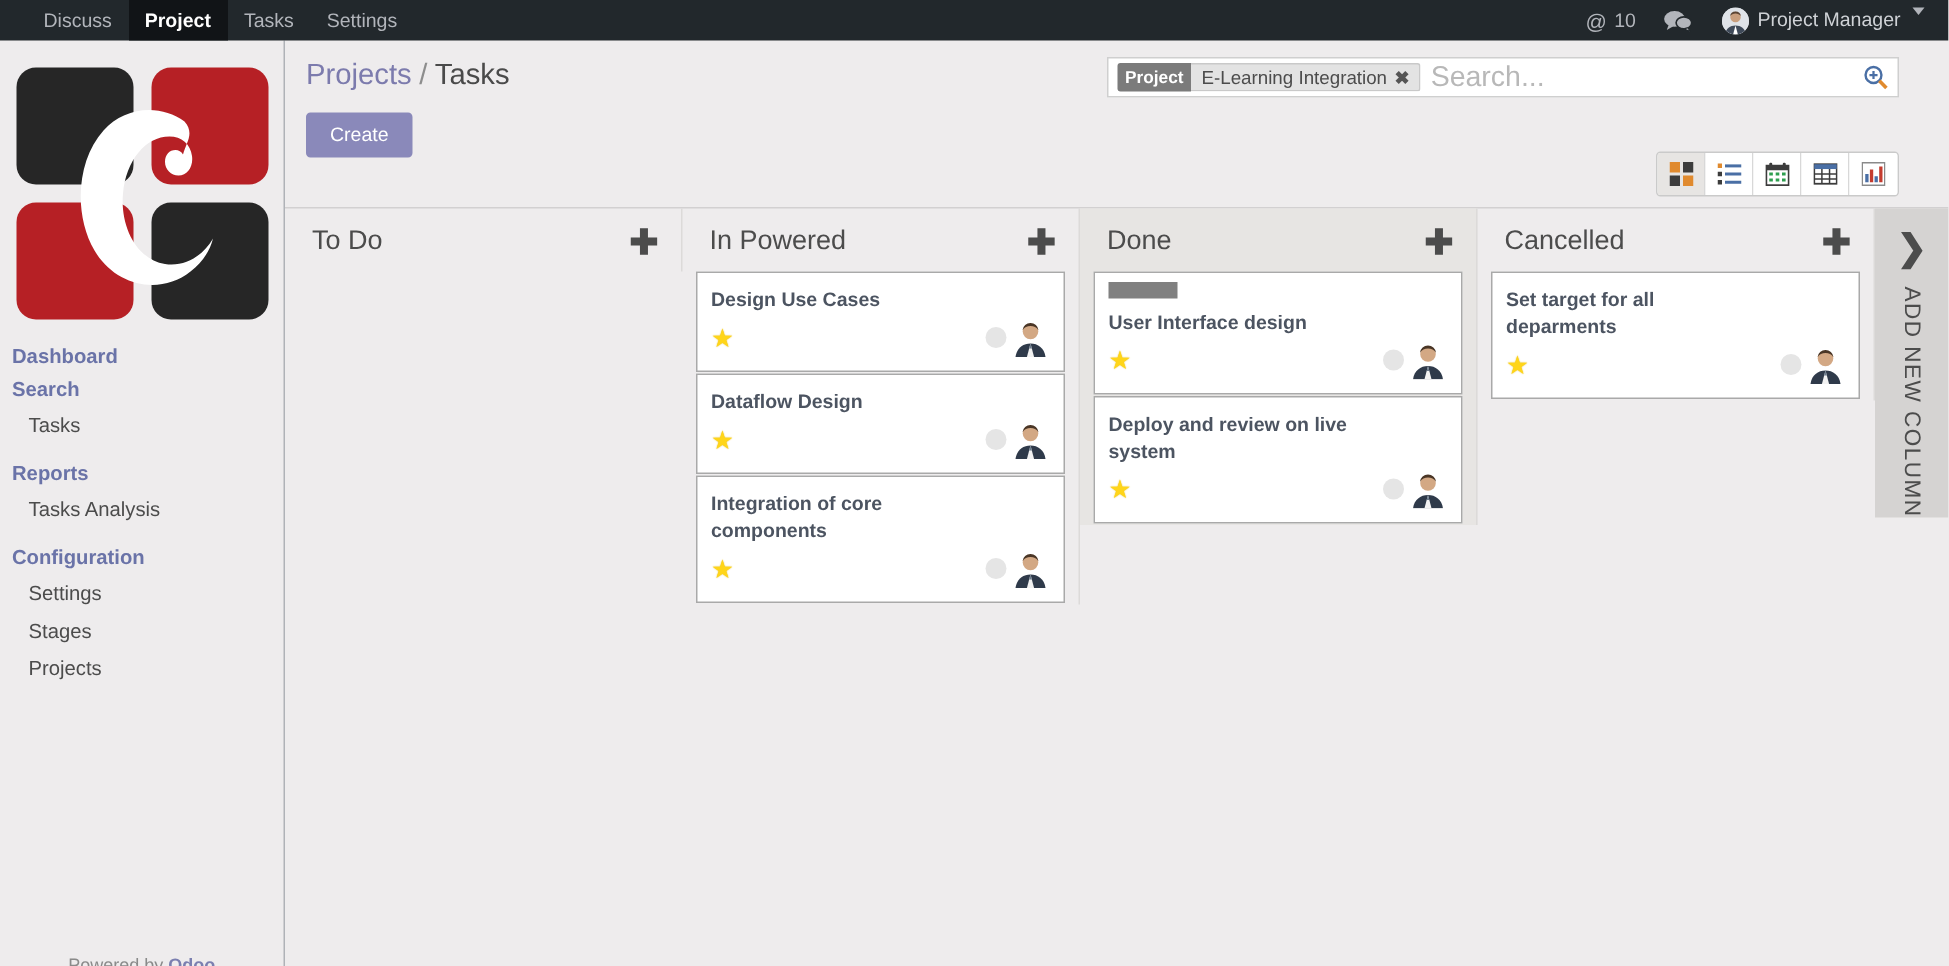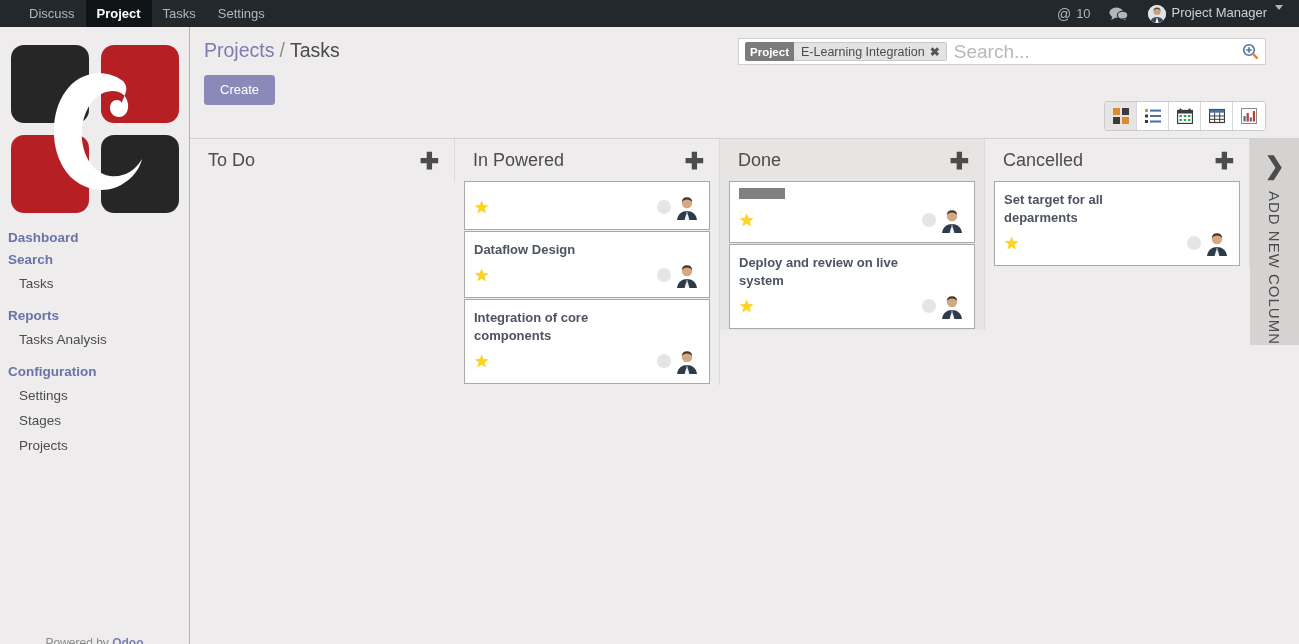--- a/index.html
+++ b/index.html
@@ -430,20 +430,21 @@
           </div>
           <div class="kcol-body"></div>
         </div>
         <div class="kcol">
           <div class="kcol-head">
             <div class="kcol-title">In Powered</div>
             <div class="kcol-add">✚</div>
           </div>
           <div class="kcol-body">
             <div class="kcard">
+              <div class="kcard-title">Design Use Cases</div>
               <div class="kcard-foot">
                 <span class="star">★</span>
                 <div class="kcard-right">
                   <span class="dot-gray"></span>
                   <span class="avatar-card"><svg width="26" height="26" viewBox="0 0 26 26">
                       <rect width="26" height="26" fill="#ffffff"></rect>
                       <circle cx="13" cy="9" r="5.2" fill="#d3a884"></circle>
                       <path d="M13 3.3 a5.3 5.3 0 0 0 -5.3 4.8 c1.3 -1.8 3 -2.7 5.3 -2.7 s4 0.9 5.3 2.7 A5.3 5.3 0 0 0 13 3.3z" fill="#4a3626"></path>
                       <path d="M3 26 c0.8 -6 5 -9 10 -9 s9.2 3 10 9z" fill="#2f3a4a"></path>
                       <path d="M13 17 l-2.4 9 h4.8z" fill="#f2f2f2"></path>
@@ -489,20 +490,21 @@
           </div>
         </div>
         <div class="kcol tinted">
           <div class="kcol-head">
             <div class="kcol-title">Done</div>
             <div class="kcol-add">✚</div>
           </div>
           <div class="kcol-body">
             <div class="kcard">
               <div class="ktag"></div>
+              <div class="kcard-title">User Interface design</div>
               <div class="kcard-foot">
                 <span class="star">★</span>
                 <div class="kcard-right">
                   <span class="dot-gray"></span>
                   <span class="avatar-card"><svg width="26" height="26" viewBox="0 0 26 26">
                       <rect width="26" height="26" fill="#ffffff"></rect>
                       <circle cx="13" cy="9" r="5.2" fill="#d3a884"></circle>
                       <path d="M13 3.3 a5.3 5.3 0 0 0 -5.3 4.8 c1.3 -1.8 3 -2.7 5.3 -2.7 s4 0.9 5.3 2.7 A5.3 5.3 0 0 0 13 3.3z" fill="#4a3626"></path>
                       <path d="M3 26 c0.8 -6 5 -9 10 -9 s9.2 3 10 9z" fill="#2f3a4a"></path>
                       <path d="M13 17 l-2.4 9 h4.8z" fill="#f2f2f2"></path>

